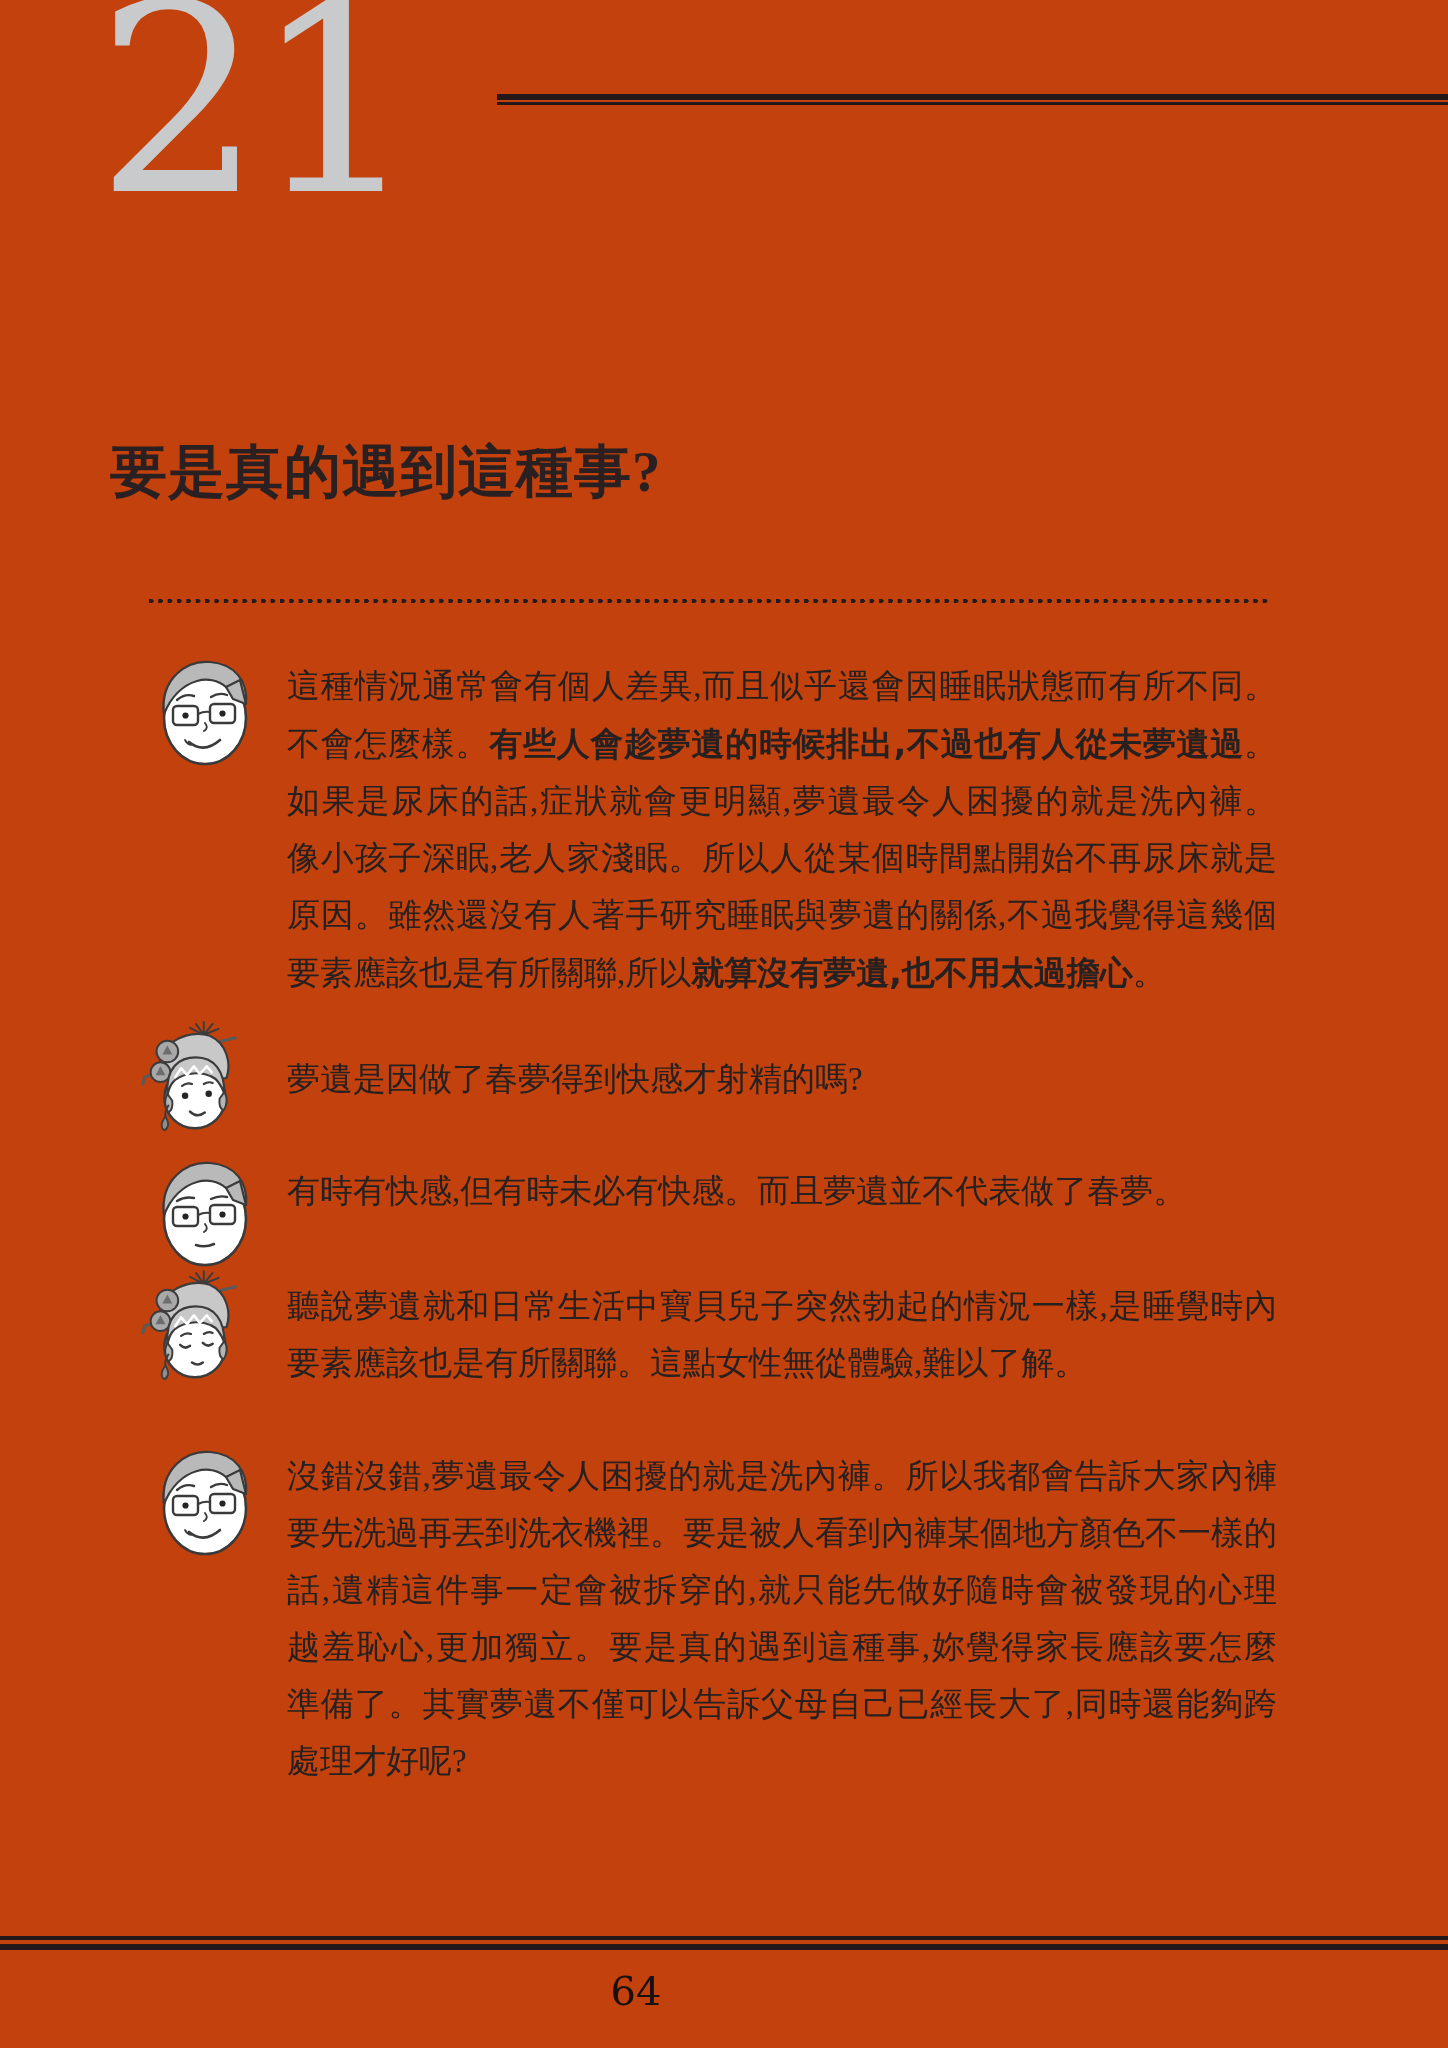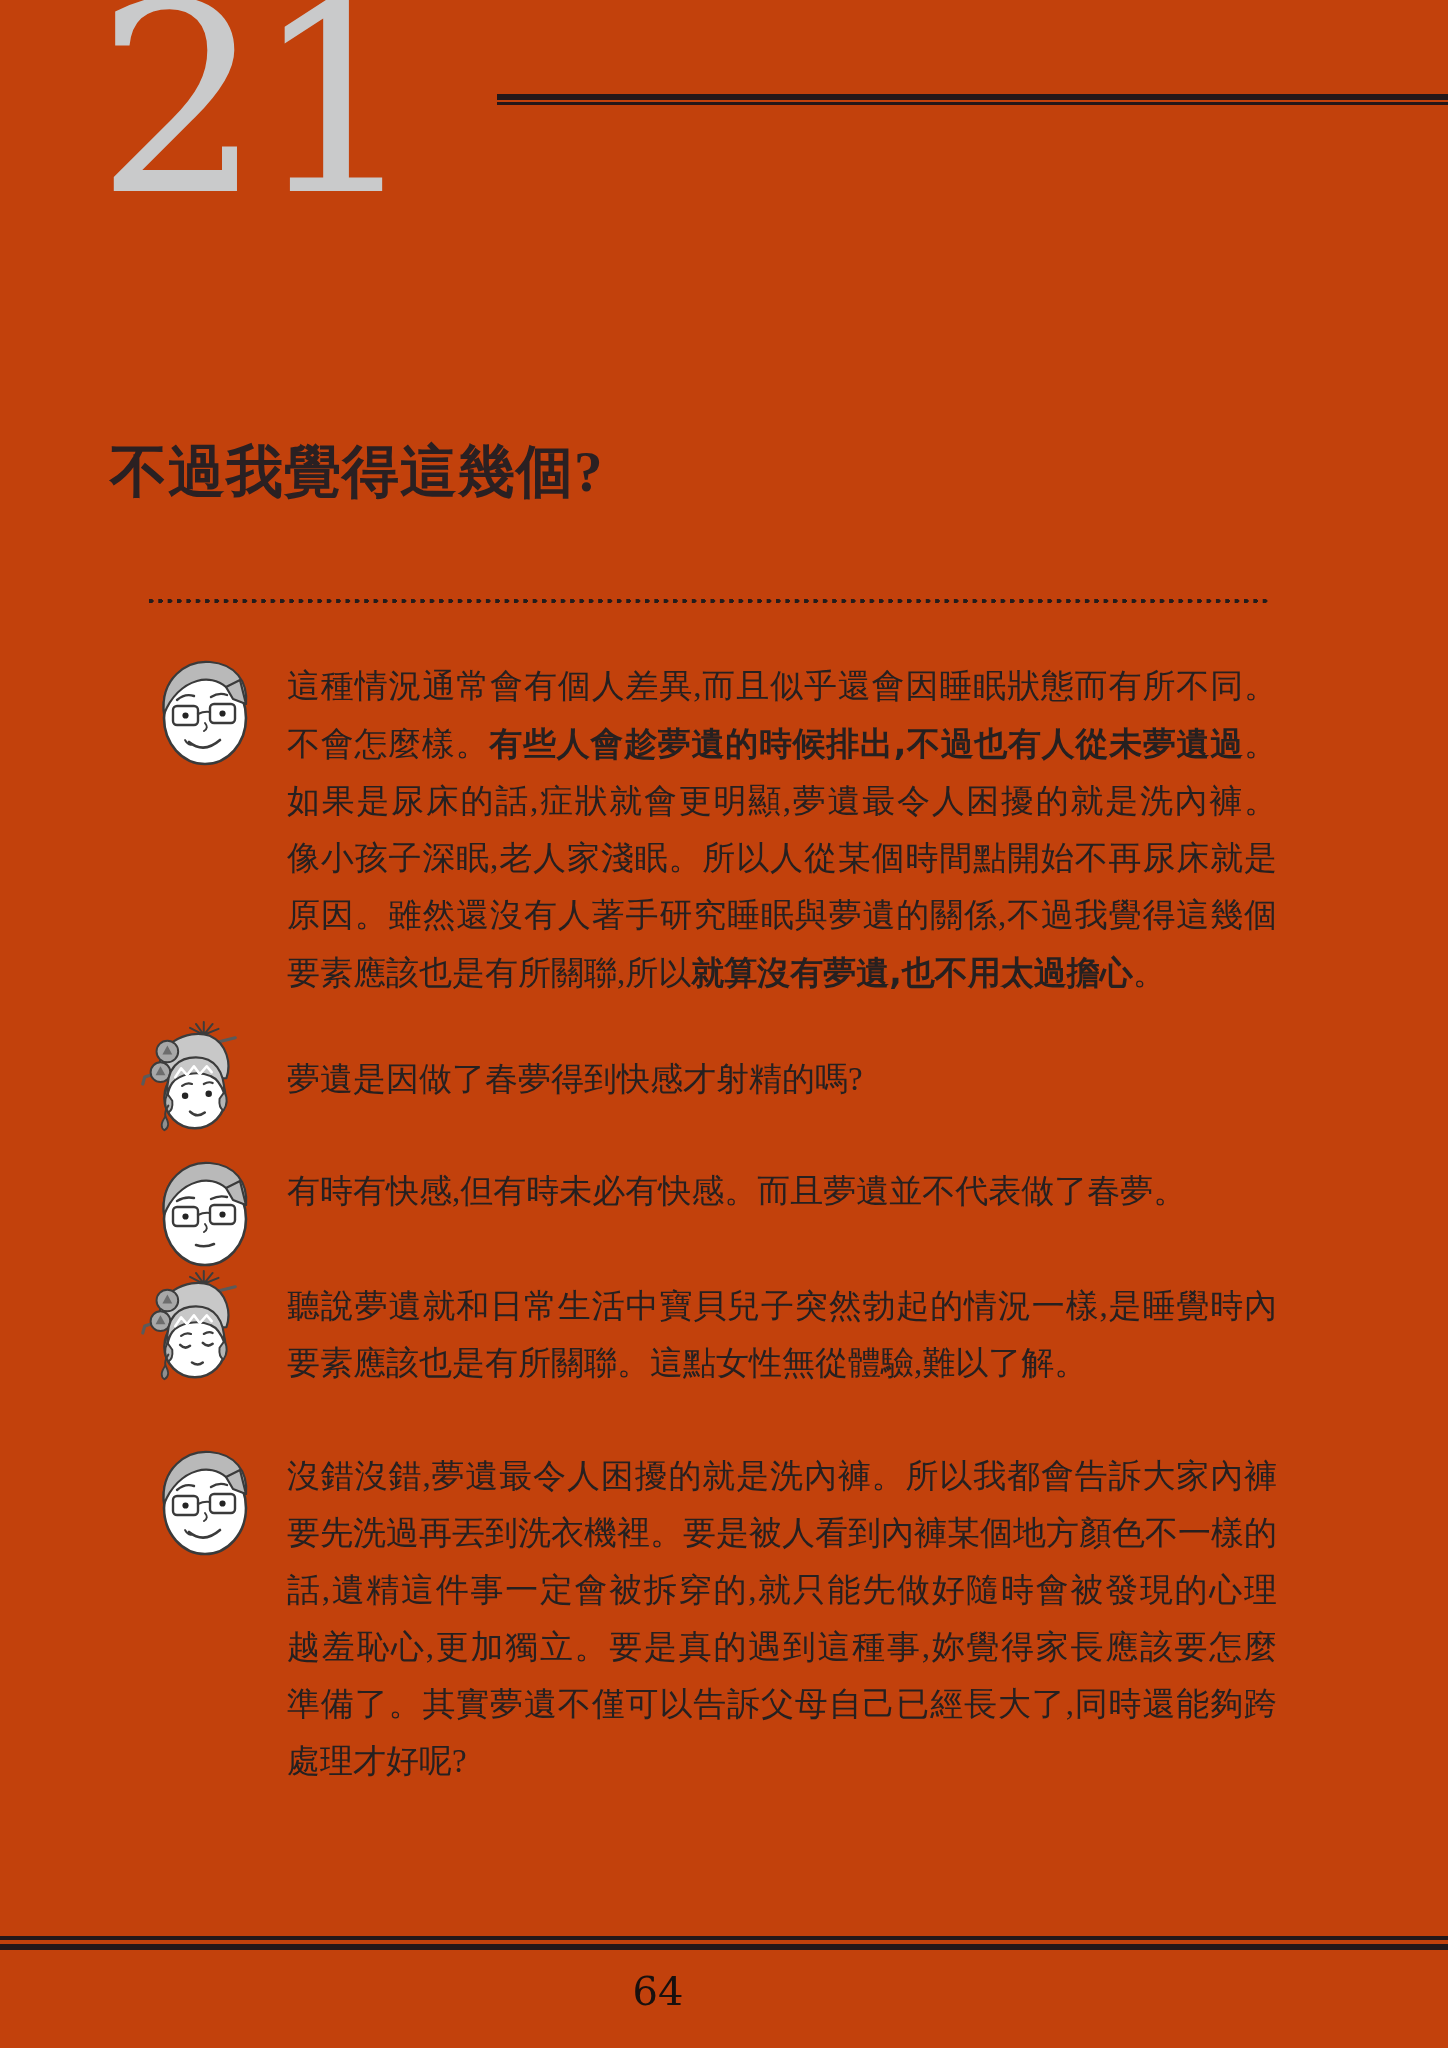--- a/index.html
+++ b/index.html
@@ -58,21 +58,20 @@
   #row4{top:1448px;} #row4 .avatar{left:146px;top:-8px;width:112px;height:128px;}
   
   .bottom-rule{position:absolute;left:0;top:1936px;width:1448px;}
   .bottom-rule .thin{height:4px;background:#241719;}
   .bottom-rule .gap{height:4px;}
   .bottom-rule .thick{height:6px;background:#241719;}
   .page-number{
     position:absolute;left:0;top:1968px;width:1272px;
     text-align:center;font-size:40px;color:#18100e;
     font-family:"DejaVu Serif","Liberation Serif",serif;
-    padding-left:22px;
   }
   .svg-defs{position:absolute;width:0;height:0;overflow:hidden;}
 </style>
 </head>
 <body>
 
 <svg class="svg-defs" aria-hidden="true">
   <defs>
 
     <symbol id="sym-doctor-smile" viewBox="0 0 110 128">
@@ -167,21 +166,21 @@
 <div class="page">
 
   <div class="chapter-number">21</div>
 
   <div class="top-rule">
     <div class="thick"></div>
     <div class="gap"></div>
     <div class="thin"></div>
   </div>
 
-  <h1 class="page-title">不過我覺得這幾個?</h1>
+  <h1 class="page-title">要是真的遇到這種事?</h1>
 
   <div class="dotted-divider"></div>
 
   <div class="row" id="row0">
     <svg class="avatar" viewBox="0 0 110 128">
         <use href="#sym-doctor-smile"></use>
       </svg>
     <div class="text">
         <div class="line just"><span class="seg">這種情況通常會有個人差異,而且似乎還會因睡眠狀態而有所不同。</span></div>
         <div class="line just"><span class="seg">不會怎麼樣。</span><span class="seg-b">有些人會趁夢遺的時候排出,不過也有人從未夢遺過</span><span class="seg">。</span></div>

